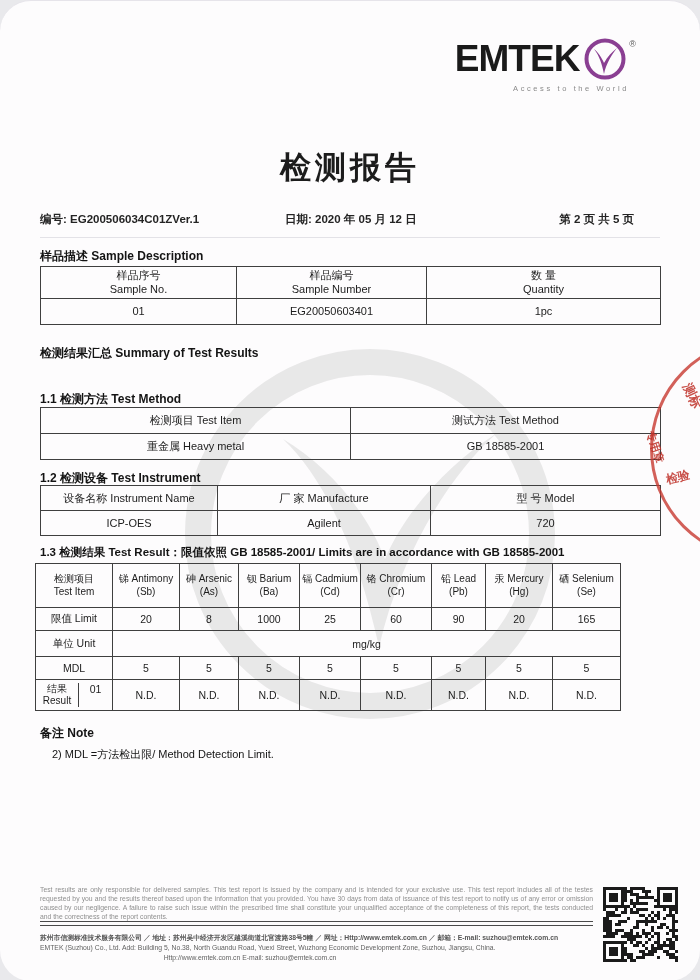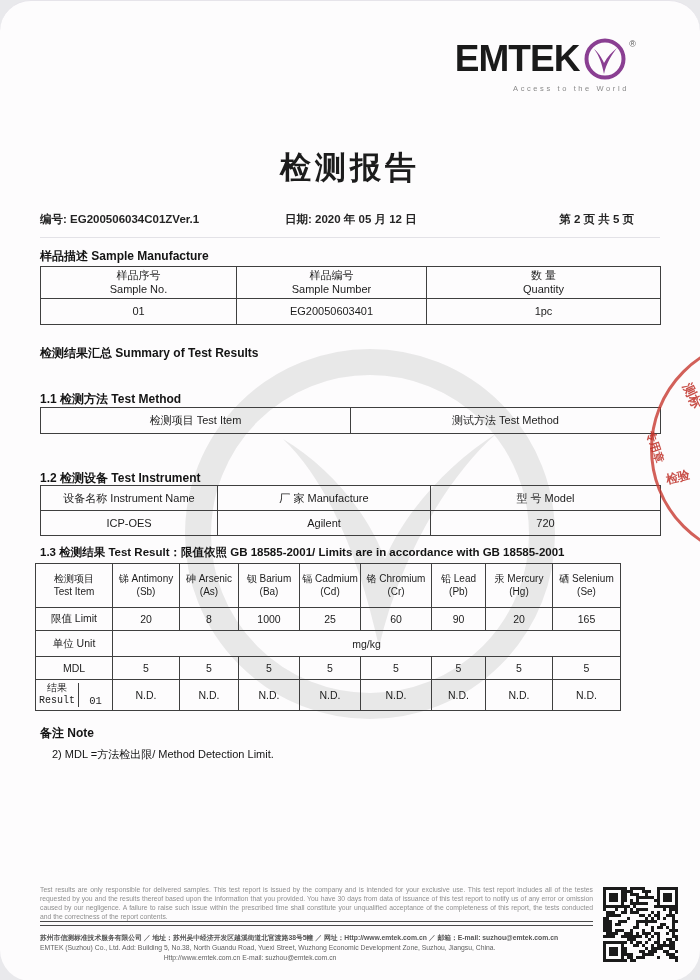--- a/index.html
+++ b/index.html
@@ -27,21 +27,21 @@
   .h{left:40px;width:620px;font-size:12px;font-weight:700;color:#141414;}
   .h-underline{text-decoration:underline;}
   
   table{border-collapse:collapse;table-layout:fixed;padding-left:35px;}
   td{border:1px solid #3f3f3f;text-align:center;vertical-align:middle;color:#1c1c1c;padding:1px 2px;overflow:hidden;}
   .dt{left:40px;width:620px;}
   .t1 td,.t2 td,.t3 td{font-size:11px;line-height:1.3;}
   .rt{left:35px;width:585px;}
   .rt td{font-size:10.5px;}
   .rt .hd{font-size:10px;line-height:1.25;}
-  .split{display:flex;height:100%;align-items:flex-end;font-family:Liberation Mono, monospace;}
+  .split{display:flex;height:100%;align-items:flex-start;}
   .split-l{flex:0 0 42px;border-right:1px solid #3f3f3f;display:flex;flex-direction:column;justify-content:center;font-size:10px;line-height:1.2;}
   .split-r{flex:1;display:flex;align-items:center;justify-content:center;}
   td.p0{padding:0;}
   
   .note-items{margin-top:4px;font-size:11px;line-height:1.55;padding-left:12px;font-weight:400;}
   
   .watermark{left:183px;top:346px;width:374px;height:374px;pointer-events:none;}
   
   .stamp-ring{left:650px;top:337px;width:216px;height:216px;border:3px solid rgba(199,56,47,.8);border-radius:50%;}
   .stamp-txt{color:rgba(190,48,40,.85);font-weight:700;white-space:nowrap;}
@@ -84,21 +84,21 @@
       <span>编号:</span>
       <span>EG200506034C01ZVer.1</span>
     </span>
     <span>
       <span>日期:</span>
       <span>2020 年 05 月 12 日</span>
     </span>
     <span class="pg">第 2 页 共 5 页</span>
   </div>
 
-  <div class="abs h" style="top:247px">样品描述 Sample Manufacture</div>
+  <div class="abs h" style="top:247px">样品描述 Sample Description</div>
   <table class="abs dt t1" style="top:265px">
     <colgroup>
         <col style="width:196px">
         <col style="width:190px">
         <col style="width:234px">
       </colgroup>
     <tbody>
         <tr style="height:31px">
       <td>
             <div>样品序号</div>
@@ -126,20 +126,24 @@
   <div class="abs h" style="top:390px">1.1 检测方法 Test Method</div>
   <table class="abs dt t2" style="top:406px">
     <colgroup>
         <col style="width:310px">
         <col style="width:310px">
       </colgroup>
     <tbody>
         <tr style="height:26px">
       <td>检测项目 Test Item</td>
       <td>测试方法 Test Method</td>
+    </tr>
+    <tr style="height:26px">
+      <td>重金属 Heavy metal</td>
+      <td>GB 18585-2001</td>
     </tr>
   </tbody>
     </table>
 
   <div class="abs h" style="top:469px">1.2 检测设备 Test Instrument</div>
   <table class="abs dt t3" style="top:484px">
     <colgroup>
         <col style="width:177px">
         <col style="width:213px">
         <col style="width:230px">

